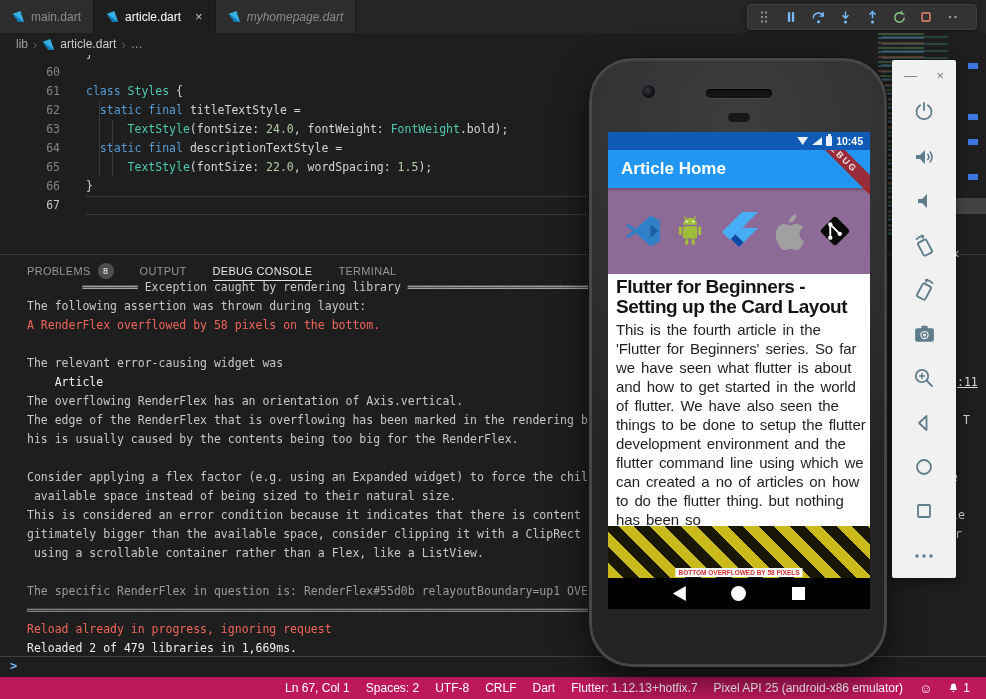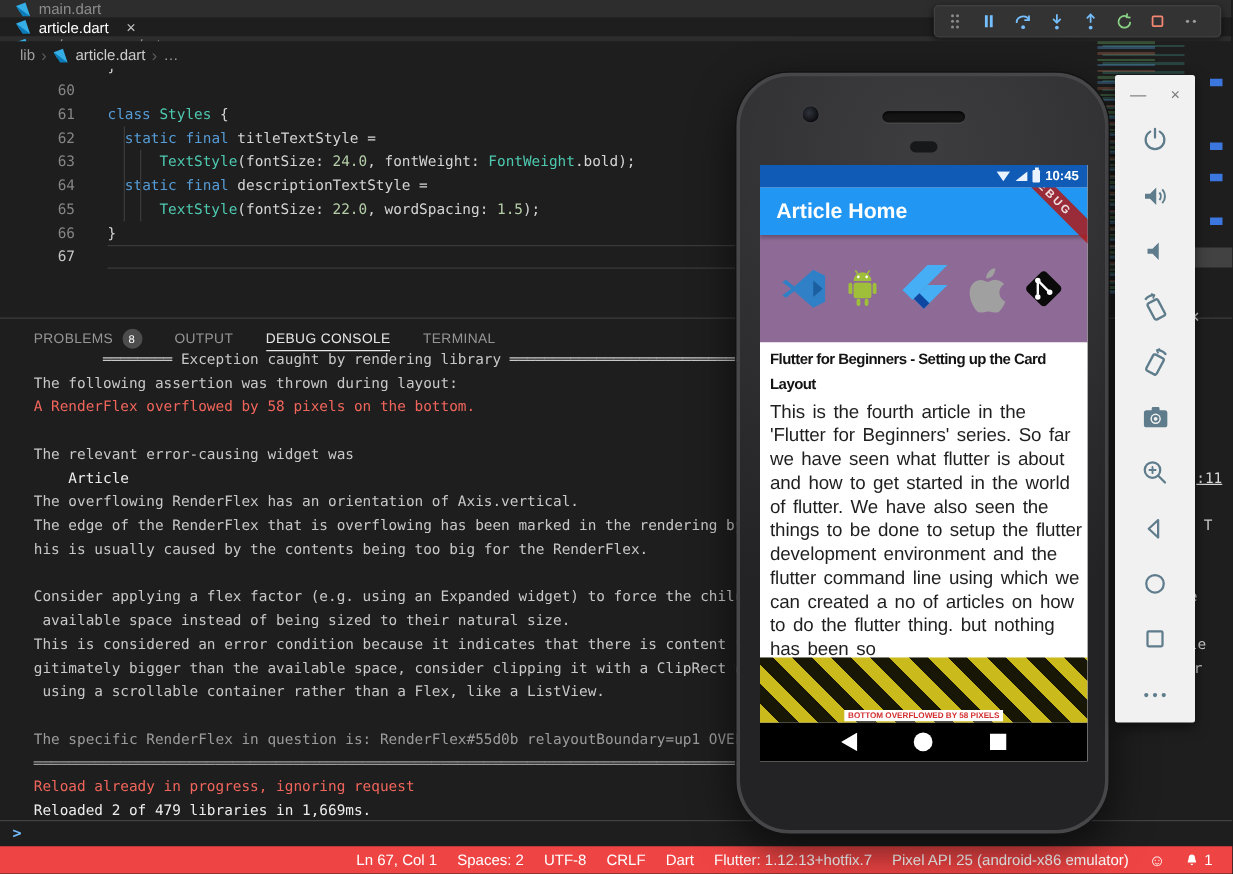--- a/index.html
+++ b/index.html
@@ -1,21 +1,21 @@
 <!DOCTYPE html>
 <html><head>
 <meta charset="utf-8">
 <style>
   * { margin:0; padding:0; box-sizing:border-box; }
   html,body { width:986px; height:699px; overflow:hidden; background:#1e1e1e;
     font-family:"Liberation Sans", sans-serif; }
   #root { position:relative; width:986px; height:699px; background:#1e1e1e; }
 
   
-  .tabbar { position:absolute; left:0; top:0; width:986px; height:33px; background:#252526; display:flex;flex-direction:column; }
+  .tabbar { position:absolute; left:0; top:0; width:986px; height:33px; background:#252526; display:flex; }
   .tab { height:33px; display:flex; align-items:center; gap:6px; padding:0 12px; font-size:12px;
     color:#8c8c8c; background:#2d2d2d; border-right:1px solid #191919; cursor:pointer; }
   .tab.active { background:#1e1e1e; color:#ffffff; }
   .tab.preview .tab-label { font-style:italic; }
   .tab-close { color:#c0c0c0; font-size:13px; margin-left:8px; }
   .dart-icon { width:13px; height:13px; flex:0 0 13px; }
 
   
   .dbg-toolbar { position:absolute; left:747px; top:4px; width:230px; height:26px; background:#333333;
     border:1px solid #404040; border-radius:4px; box-shadow:0 2px 6px rgba(0,0,0,.5);
@@ -63,21 +63,21 @@
     font-family:"DejaVu Sans Mono", monospace; font-size:11.5px; }
   .console-lines { position:absolute; left:27px; top:8px; }
   .console-line { height:19px; line-height:19px; white-space:pre; }
   .c-txt { color:#c8c8c8; } .c-err { color:#f0655b; } .c-dim { color:#9b9b9b; } .c-lit { color:#ededed; }
   .fragment { position:absolute; color:#c8c8c8; height:19px; line-height:19px; white-space:pre; }
   .fragment.link { color:#d7d7d7; text-decoration:underline; }
   .console-input { position:absolute; left:0; top:386px; width:986px; height:21px; border-top:1px solid #424242; }
   .prompt { position:absolute; left:10px; top:2px; color:#75beff; font-weight:bold; font-size:12px; }
 
   
-  .statusbar { position:absolute; left:0; top:677px; width:986px; height:22px; background:#ef4444;
+  .statusbar { position:absolute; left:0; top:677px; width:986px; height:22px; background:#be185d;
     display:flex; align-items:center; justify-content:flex-end; color:#ffffff; font-size:12px; padding-right:8px; }
   .sb-item { padding:0 8px; display:flex; align-items:center; gap:4px; cursor:pointer; white-space:nowrap; }
   .sb-icon { font-size:13px; line-height:1; }
 
   
   .phone { position:absolute; left:588px; top:57px; width:300px; height:611px; border-radius:44px;
     background:radial-gradient(circle at 50% 10%, #3d3d40, #232325 65%);
     border:1px solid #121212; box-shadow:inset 0 0 0 3px #47474a, 0 12px 34px rgba(0,0,0,.6); z-index:20; }
   .cam { position:absolute; left:52px; top:26px; width:15px; height:15px; border-radius:50%;
     background:radial-gradient(circle at 40% 40%, #30343c, #0c0d10 70%); border:1px solid #3c3c40; }
@@ -94,21 +94,21 @@
   .battery::after { content:""; position:absolute; left:1.5px; top:-2px; width:3px; height:2px; background:#eaf2ff; }
   .a-time { color:#ffffff; font-size:10.5px; font-weight:bold; }
   .ribbon { position:absolute; top:17px; right:-36px; width:130px; transform:rotate(45deg);
     background:rgba(170,30,30,.88); color:rgba(255,255,255,.85); font-size:9px; font-weight:bold;
     letter-spacing:2px; text-align:center; padding:2px 0; z-index:2; }
   .a-appbar { height:38px; background:#2196f3; display:flex; align-items:center; padding-left:13px;
     box-shadow:0 2px 3px rgba(0,0,0,.25); position:relative; z-index:1; }
   .a-title { color:#ffffff; font-size:17px; font-weight:bold; }
   .a-banner { height:86px; background:#8e6b96; display:flex; align-items:center; justify-content:center; gap:9px; }
   .a-content { flex:1; background:#ffffff; padding:3px 6px 0 8px; overflow:hidden; }
-  .art-title { font-size:12px; line-height:20px; font-weight:bold; color:#141414; letter-spacing:-.45px; width:251px; }
+  .art-title { font-size:19px; line-height:20px; font-weight:bold; color:#141414; letter-spacing:-.45px; width:251px; }
   .art-body { font-size:15px; line-height:19px; color:#1f1f1f; word-spacing:2px; letter-spacing:-.1px; width:250px; margin-top:3px; }
   .overflow-stripes { height:52px; position:relative;
     background:repeating-linear-gradient(45deg, #e6d420 0 11px, #1c1a05 11px 22px); }
   .overflow-stripes::before { content:""; position:absolute; inset:0; background:rgba(0,0,0,.12); }
   .overflow-label { position:absolute; left:50%; bottom:1px; transform:translateX(-50%); background:#ffffff;
     color:#d32f2f; font-size:6.5px; font-weight:bold; padding:0 3px; line-height:9px; white-space:nowrap; }
   .a-nav { height:31px; background:#000000; display:flex; align-items:center; justify-content:space-around; padding:0 42px; }
   .nav-back { width:13px; height:15px; background:#ffffff; clip-path:polygon(0 50%,100% 0,100% 100%); }
   .nav-home { width:15px; height:15px; background:#ffffff; border-radius:50%; }
   .nav-recent { width:13px; height:13px; background:#ffffff; }

